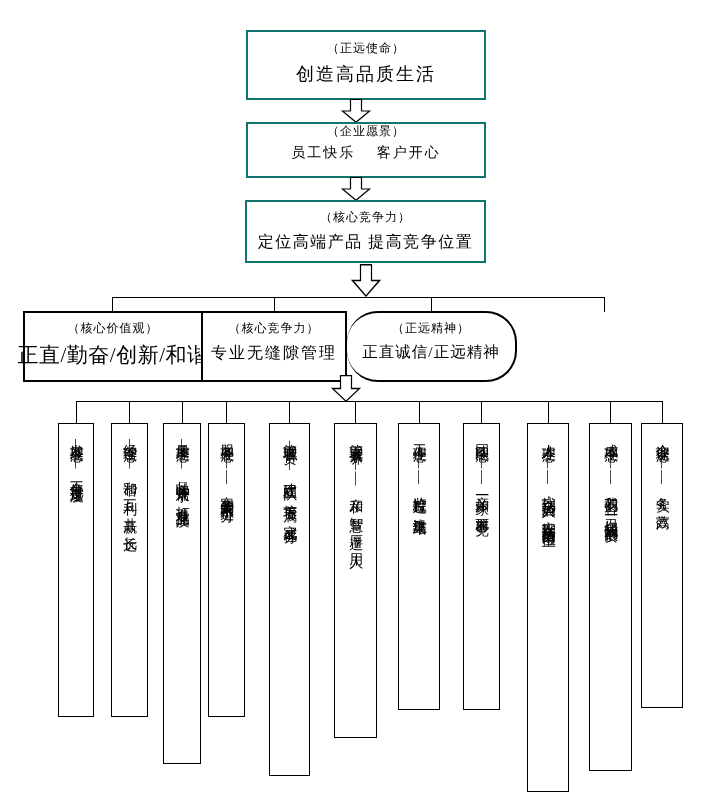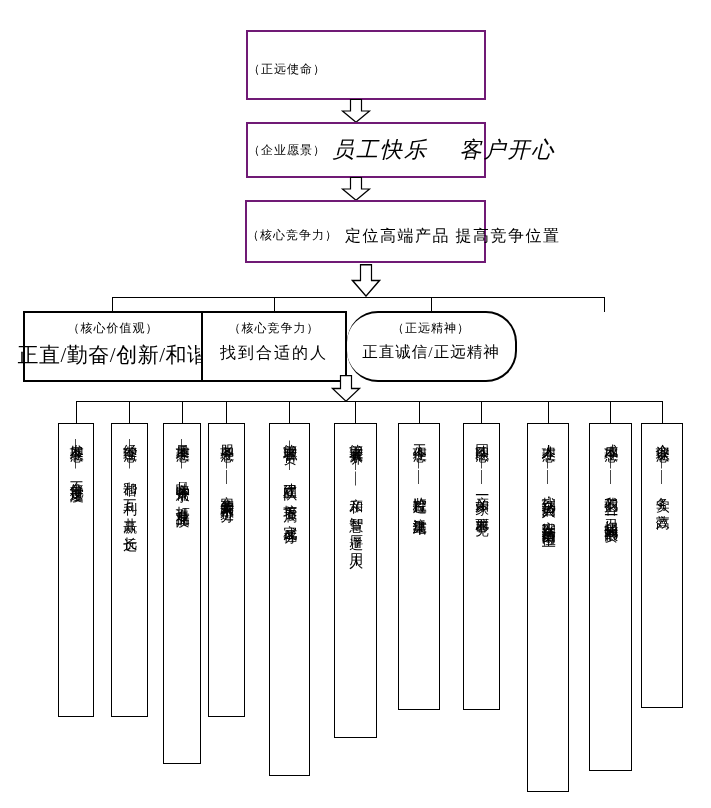--- a/index.html
+++ b/index.html
@@ -4,22 +4,22 @@
 <style>
   * { margin:0; padding:0; box-sizing:border-box; }
   html,body { background:#ffffff; }
   .stage {
     position:relative; width:711px; height:808px; background:#ffffff;
     color:#000; font-family:"Liberation Serif","DejaVu Serif",serif;
     overflow:hidden;
   }
   
   .tbox {
-    position:absolute; border:2px solid #701a75; background:#fff;
-    display:flex; flex-direction:row; align-items:center;
+    position:absolute; border:2px solid #0f766e; background:#fff;
+    display:flex; flex-direction:column; align-items:center;
   }
   .tag { font-size:12px; line-height:1.25; letter-spacing:1px; white-space:pre; }
   .big { white-space:pre; line-height:1.2; }
   
   .rbox {
     position:absolute; top:311px; height:71px; border:2px solid #000; background:#fff;
     display:flex; flex-direction:column; align-items:center; padding-top:8px; gap:7px;
   }
   .noleft { border-left:none; }
   
@@ -37,29 +37,30 @@
   .vline { position:absolute; width:1px; background:#000; }
   .arrow { position:absolute; }
 </style>
 </head>
 <body>
 
 <div class="stage">
 
   <div class="tbox" style="left:246px; top:30px; width:240px; height:70px; padding-top:9px; gap:8px;">
     <div class="tag">（正远使命）</div>
+    <div class="big" style="font-size:18px; letter-spacing:2px;">创造高品质生活</div>
   </div>
 
   <svg class="arrow" style="left:340px; top:99px;" width="32" height="24" viewBox="0 0 32 24" preserveAspectRatio="none">
     <polygon points="10.5,0.5 21.5,0.5 21.5,12 29.5,12 16,23.3 2.5,12 10.5,12" fill="#ffffff" stroke="#000000" stroke-width="1.2"></polygon>
   </svg>
 
   <div class="tbox" style="left:246px; top:122px; width:240px; height:56px; gap:6px;">
     <div class="tag">（企业愿景）</div>
-    <div class="big" style="font-size:22px; letter-spacing:2px;font-style:italic;">员工快乐　 客户开心</div>
+    <div class="big" style="font-size:14px; letter-spacing:2px;">员工快乐　 客户开心</div>
   </div>
 
   <svg class="arrow" style="left:340px; top:177px;" width="32" height="24" viewBox="0 0 32 24" preserveAspectRatio="none">
     <polygon points="10.5,0.5 21.5,0.5 21.5,12 29.5,12 16,23.3 2.5,12 10.5,12" fill="#ffffff" stroke="#000000" stroke-width="1.2"></polygon>
   </svg>
 
   <div class="tbox" style="left:245px; top:200px; width:241px; height:63px; padding-top:8px; gap:7px;">
     <div class="tag">（核心竞争力）</div>
     <div class="big" style="font-size:16px; letter-spacing:1.5px;">定位高端产品 提高竞争位置</div>
   </div>
@@ -73,21 +74,21 @@
   <div class="vline" style="left:274px; top:297px; height:15px;"></div>
   <div class="vline" style="left:431px; top:297px; height:15px;"></div>
   <div class="vline" style="left:604px; top:297px; height:15px;"></div>
 
   <div class="rbox" style="left:23px; width:180px;">
     <div class="tag">（核心价值观）</div>
     <div class="big" style="font-size:21px; letter-spacing:0.5px;">正直/勤奋/创新/和谐</div>
   </div>
   <div class="rbox noleft" style="left:203px; width:144px;">
     <div class="tag">（核心竞争力）</div>
-    <div class="big" style="font-size:16px; letter-spacing:2px;">找到合适的人</div>
+    <div class="big" style="font-size:16px; letter-spacing:2px;">专业无缝隙管理</div>
   </div>
   <div class="rbox noleft" style="left:347px; width:170px;border-radius:31px;">
     <div class="tag">（正远精神）</div>
     <div class="big" style="font-size:15.5px; letter-spacing:1px;">正直诚信/正远精神</div>
   </div>
 
   <svg class="arrow" style="left:330px; top:375px;" width="32" height="27" viewBox="0 0 32 24" preserveAspectRatio="none">
     <polygon points="10.5,0.5 21.5,0.5 21.5,12 29.5,12 16,23.3 2.5,12 10.5,12" fill="#ffffff" stroke="#000000" stroke-width="1.2"></polygon>
   </svg>
 

